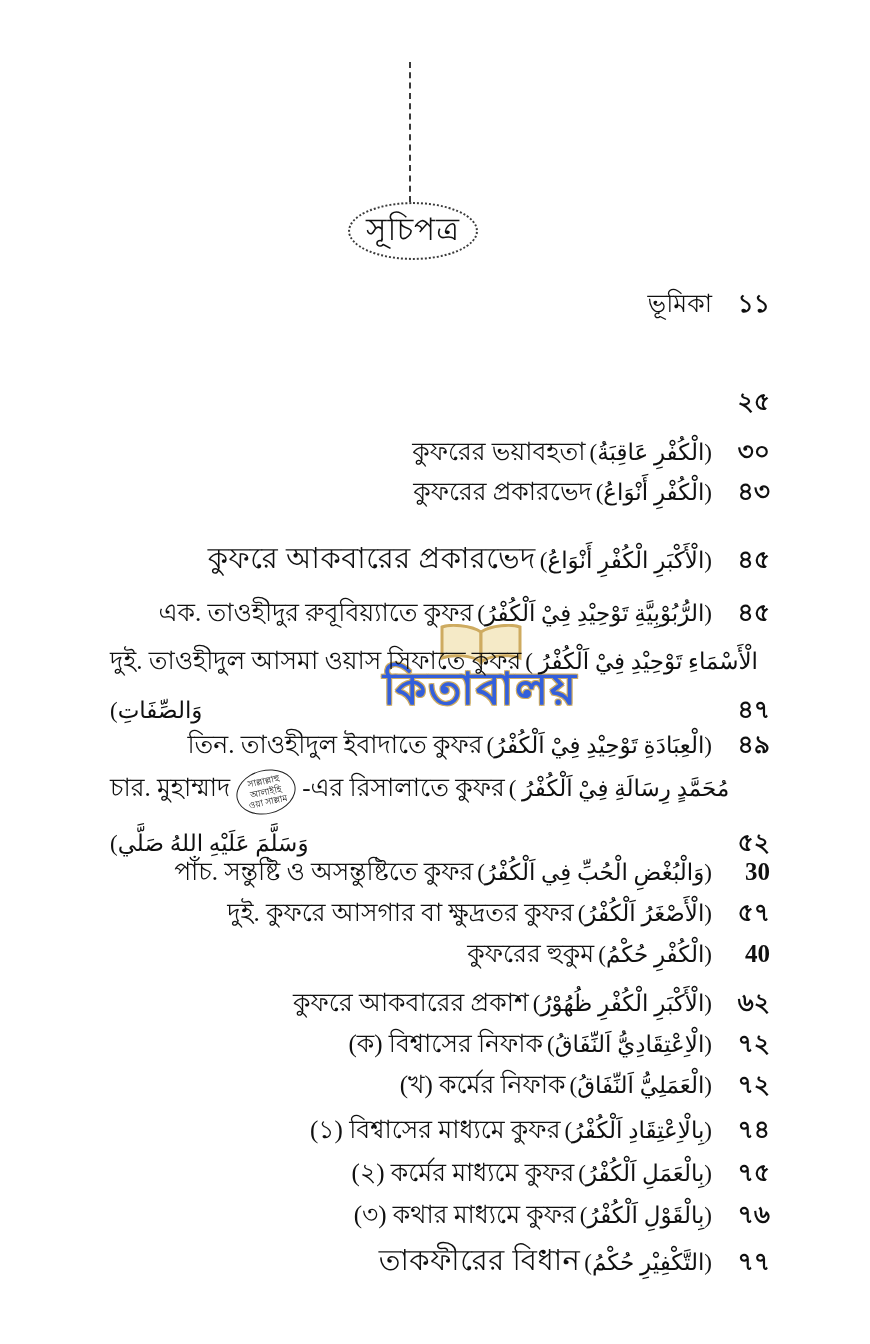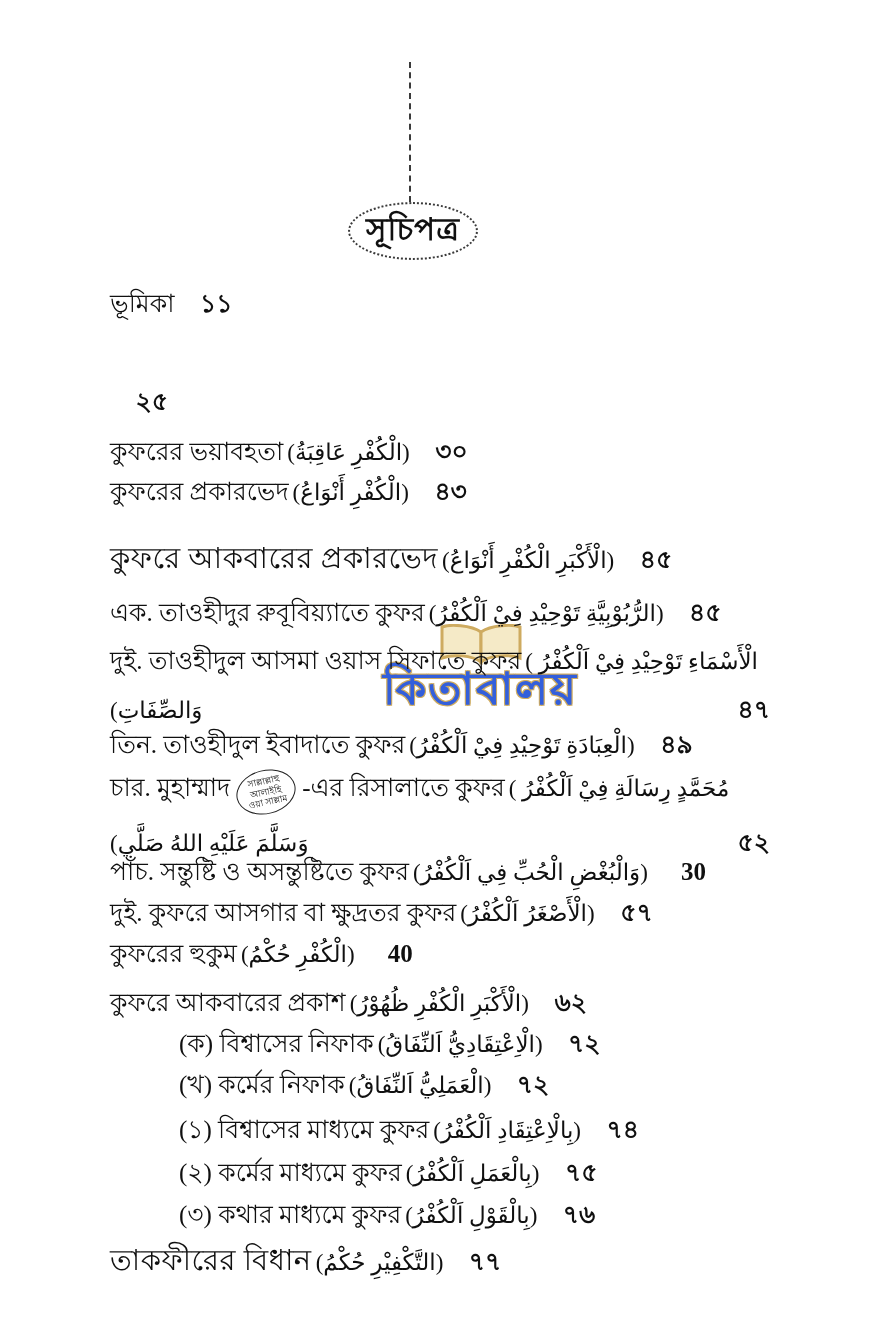--- a/index.html
+++ b/index.html
@@ -7,34 +7,34 @@
     position:relative;width:870px;height:1344px;background:#ffffff;overflow:hidden;
     font-family:"Liberation Serif","DejaVu Serif",serif;color:#101010;
   }
   
   .orn-line{position:absolute;left:409px;top:62px;height:140px;width:0;border-left:2px dashed #3a3a3a;}
   .title-oval{
     position:absolute;left:348px;top:202px;width:126px;height:54px;
     border:2px dotted #3a3a3a;border-radius:50%;
     display:flex;align-items:center;justify-content:center;
   }
-  .title-oval .t{font-size:31px;font-weight:700;letter-spacing:1px;}
+  .title-oval .t{font-size:31px;font-weight:400;letter-spacing:1px;}
   
   .watermark{position:absolute;left:338px;top:624px;width:285px;height:112px;z-index:0;opacity:.9;text-align:center;}
   .watermark svg{display:block;margin:0 auto;}
   .wm-text{
     font-size:44px;font-weight:700;line-height:1;margin-top:2px;
     color:#1d4ed8;
     text-shadow:-1px -1px 0 #c9a24f,1px -1px 0 #c9a24f,-1px 1px 0 #c9a24f,1px 1px 0 #c9a24f;
     letter-spacing:2px;
   }
   
   .row{
     position:absolute;left:110px;right:100px;z-index:1;
-    display:flex;justify-content:flex-start;align-items:baseline;line-height:34px;
+    display:flex;justify-content:flex-end;align-items:baseline;line-height:34px;
   }
   .row.indent{left:146px;margin-left:33px;}
   .row.multi{display:block;}
   .row .line2{display:flex;justify-content:space-between;align-items:baseline;margin-top:12px;}
   .bn{font-size:25px;}
   .bold .bn{font-weight:400;font-size:29px;letter-spacing:.5px;}
   .ar{font-size:23px;white-space:nowrap;}
   .pg{font-size:25px;font-weight:600;text-align:right;min-width:46px;padding-left:12px;}
   .seal{
     display:inline-flex;flex-direction:column;align-items:center;justify-content:center;

